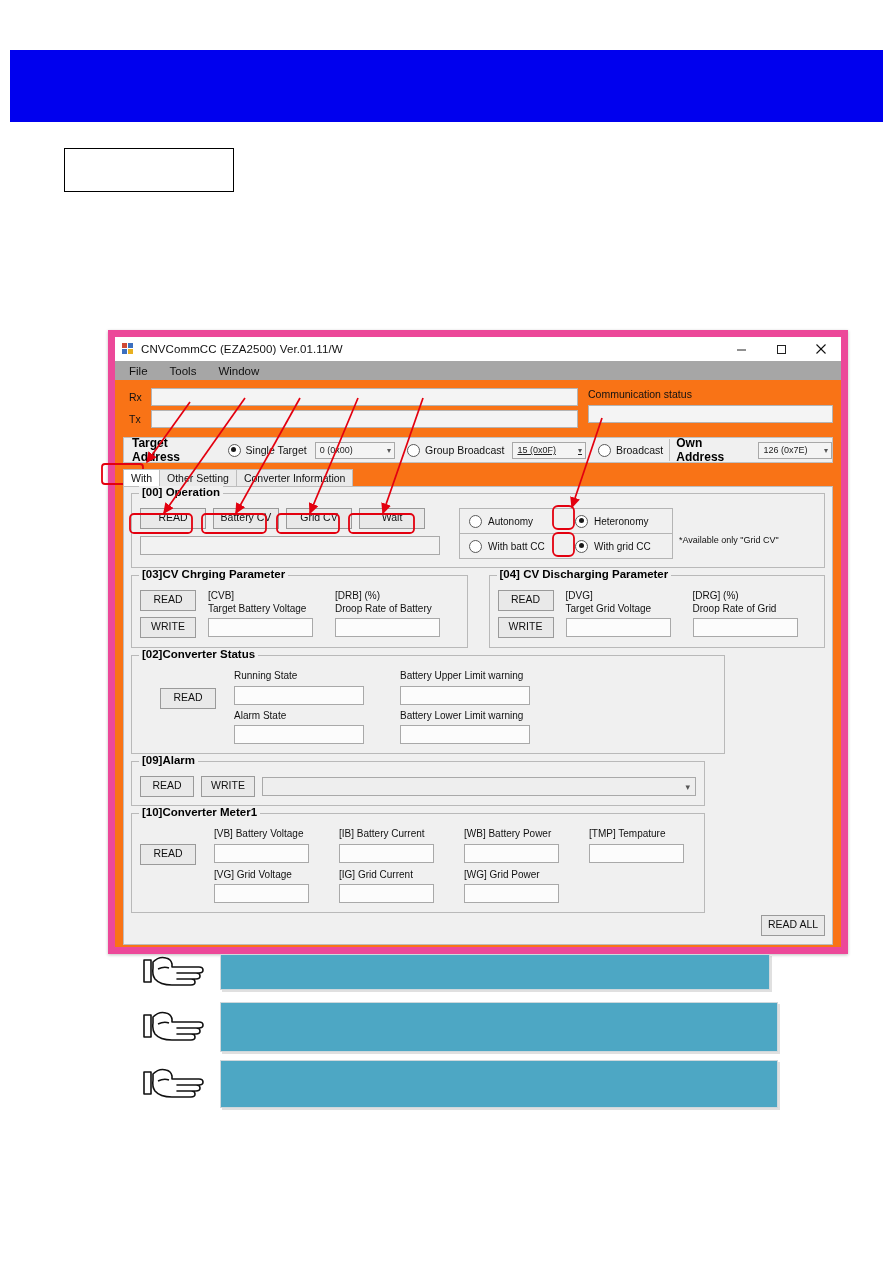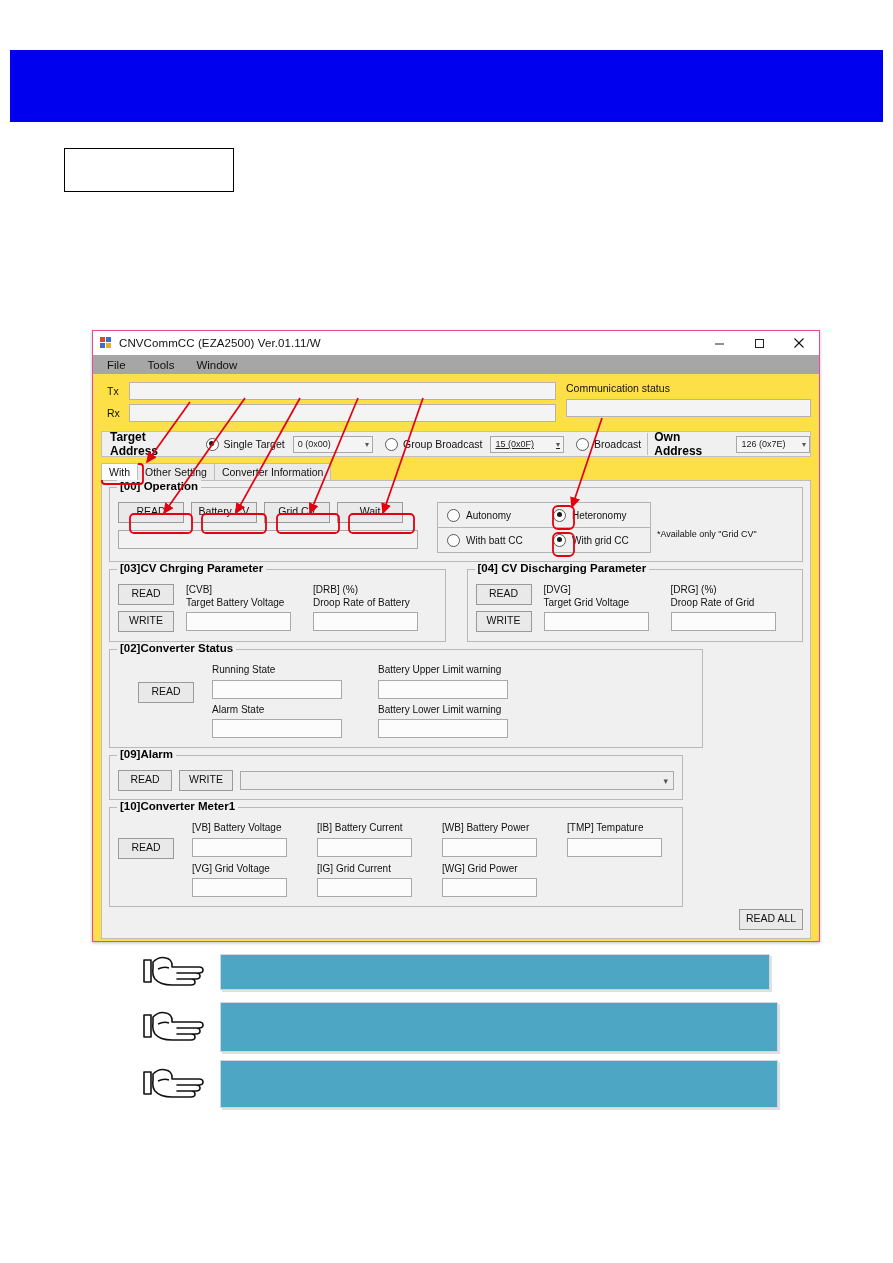--- a/index.html
+++ b/index.html
@@ -15,23 +15,23 @@
     position:absolute;left:10px;top:50px;width:873px;height:72px;
     background:#0000ee;
   }
   .empty-box{
     position:absolute;left:64px;top:148px;width:168px;height:42px;
     border:1.5px solid #000;background:#fff;
   }
 
   
   .app-window{
-    position:absolute;left:92px;top:330px;width:726px;height:610px;
-    background:#fde047;
-    border:1px solid #ec4899;
+    position:absolute;left:108px;top:330px;width:726px;height:610px;
+    background:#f97316;
+    border:7px solid #ec4899;
     box-shadow:0 1px 3px rgba(0,0,0,.25);
   }
   .titlebar{
     height:24px;background:#ffffff;display:flex;align-items:center;
     border-bottom:none;position:relative;
   }
   .app-icon{
     width:12px;height:12px;margin-left:7px;margin-right:7px;position:relative;flex:none;
   }
   .app-icon i{position:absolute;display:block;}
@@ -229,25 +229,25 @@
     <span class="menu-item">File</span>
     <span class="menu-item">Tools</span>
     <span class="menu-item">Window</span>
   </div>
 
   <div class="client">
 
     <div class="txrx">
       <div class="txrx-left">
         <div class="io-row">
+          <span class="io-label">Rx</span>
+          <span class="io-field"></span>
+        </div>
+        <div class="io-row">
           <span class="io-label">Tx</span>
-          <span class="io-field"></span>
-        </div>
-        <div class="io-row">
-          <span class="io-label">Rx</span>
           <span class="io-field"></span>
         </div>
       </div>
       <div class="txrx-right">
         <div class="comm-label">Communication status</div>
         <div class="comm-field"></div>
       </div>
     </div>
 
     <div class="addr-bar">

